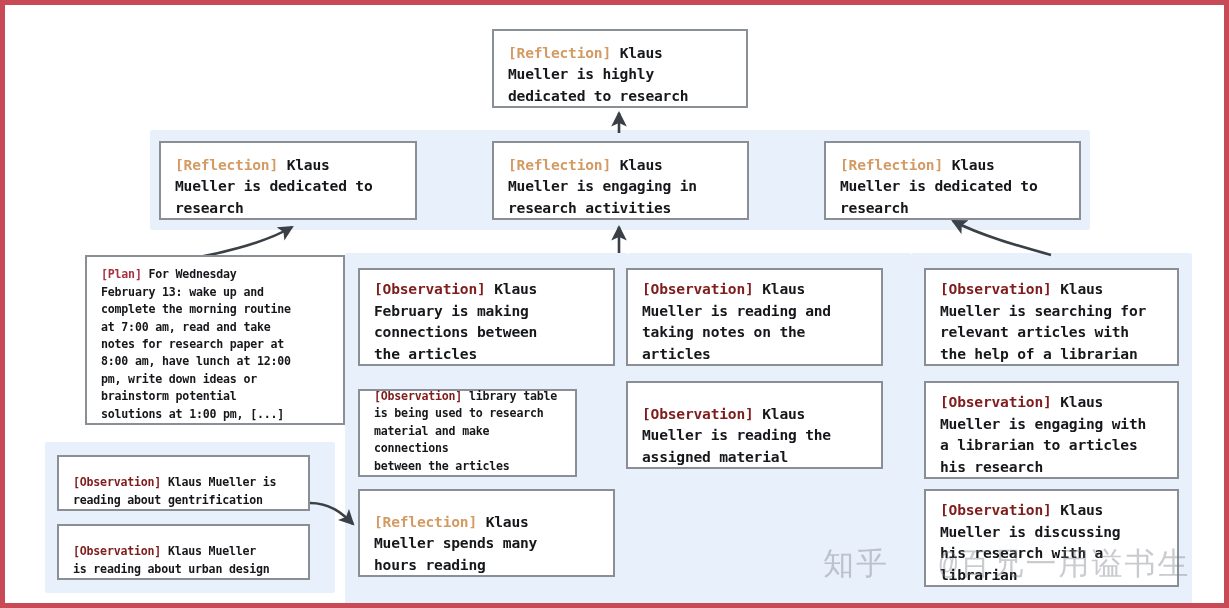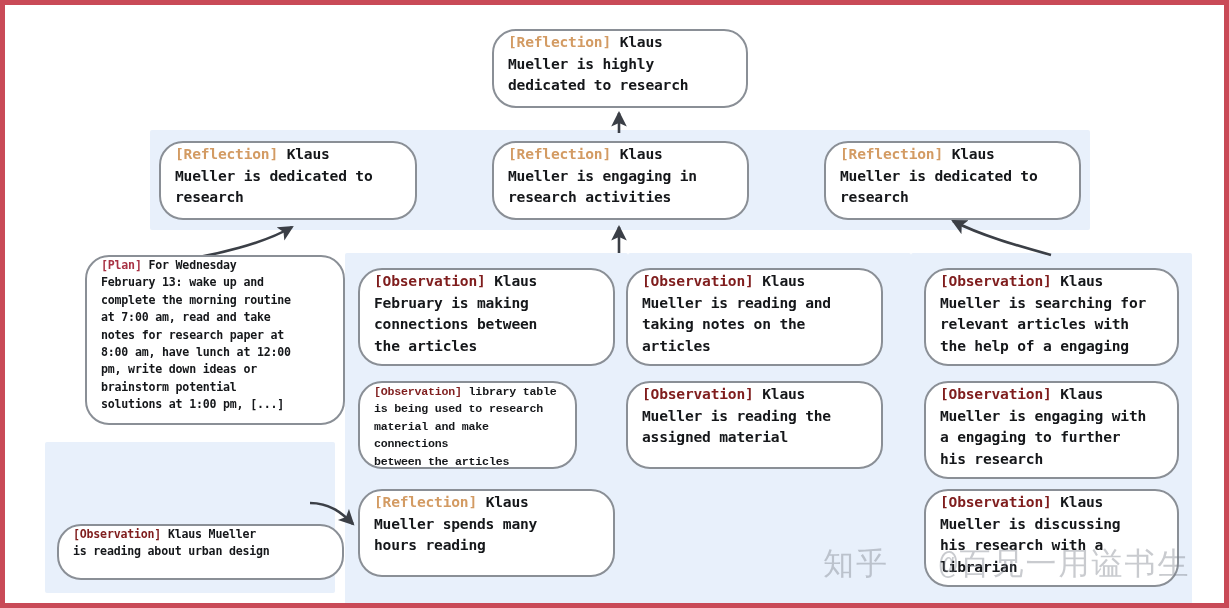--- a/index.html
+++ b/index.html
@@ -21,24 +21,24 @@
   }
   .panel {
     position: absolute;
     background: #e8f0fb;
     border-radius: 2px;
   }
   .node {
     position: absolute;
     background: #ffffff;
     border: 2.5px solid #8a8f96;
-    border-radius: 24px;
+    border-radius: 0;
     box-sizing: border-box;
     display: flex;
-    align-items: flex-start;
+    align-items: flex-end;
     color: #15171a;
     font-weight: bold;
     letter-spacing: -0.2px;
   }
   .node .txt {
     padding: 0 14px;
     width: 100%;
     white-space: pre-wrap;
     word-break: normal;
   }
@@ -122,32 +122,36 @@
 February 13: wake up and
 complete the morning routine
 at 7:00 am, read and take
 notes for research paper at
 8:00 am, have lunch at 12:00
 pm, write down ideas or
 brainstorm potential
 solutions at 1:00 pm, [...]</span></div>
   </div>
 
-  <div class="node fs-12" style="left:52px; top:519px; width:287px; height:56px;">
+  <div class="node fs-12" style="left:52px; top:450px; width:253px; height:56px;">
+    <div class="txt"><span class="tag-observation">[Observation]</span><span> Klaus Mueller is
+reading about gentrification</span></div>
+  </div>
+  <div class="node fs-12" style="left:52px; top:519px; width:253px; height:56px;">
     <div class="txt"><span class="tag-observation">[Observation]</span><span> Klaus Mueller
 is reading about urban design</span></div>
   </div>
 
   <div class="node fs-15" style="left:353px; top:263px; width:257px; height:98px;">
     <div class="txt"><span class="tag-observation">[Observation]</span><span> Klaus
 February is making
 connections between
 the articles</span></div>
   </div>
-  <div class="node fs-12" style="left:353px; top:376px; width:219px; height:88px;font-family:Liberation Mono, monospace;">
+  <div class="node fs-12" style="left:353px; top:384px; width:219px; height:88px;">
     <div class="txt"><span class="tag-observation">[Observation]</span><span> library table
 is being used to research
 material and make connections
 between the articles</span></div>
   </div>
   <div class="node fs-15" style="left:353px; top:484px; width:257px; height:88px;">
     <div class="txt"><span class="tag-reflection">[Reflection]</span><span> Klaus
 Mueller spends many
 hours reading</span></div>
   </div>
@@ -161,26 +165,26 @@
   <div class="node fs-15" style="left:621px; top:376px; width:257px; height:88px;">
     <div class="txt"><span class="tag-observation">[Observation]</span><span> Klaus
 Mueller is reading the
 assigned material</span></div>
   </div>
 
   <div class="node fs-15" style="left:919px; top:263px; width:255px; height:98px;">
     <div class="txt"><span class="tag-observation">[Observation]</span><span> Klaus
 Mueller is searching for
 relevant articles with
-the help of a engaging</span></div>
+the help of a librarian</span></div>
   </div>
   <div class="node fs-15" style="left:919px; top:376px; width:255px; height:98px;">
     <div class="txt"><span class="tag-observation">[Observation]</span><span> Klaus
 Mueller is engaging with
-a engaging to further
+a librarian to articles
 his research</span></div>
   </div>
   <div class="node fs-15" style="left:919px; top:484px; width:255px; height:98px;">
     <div class="txt"><span class="tag-observation">[Observation]</span><span> Klaus
 Mueller is discussing
 his research with a
 librarian</span></div>
   </div>
 
   <div class="wm" style="left:818px; top:538px;">知乎</div>

